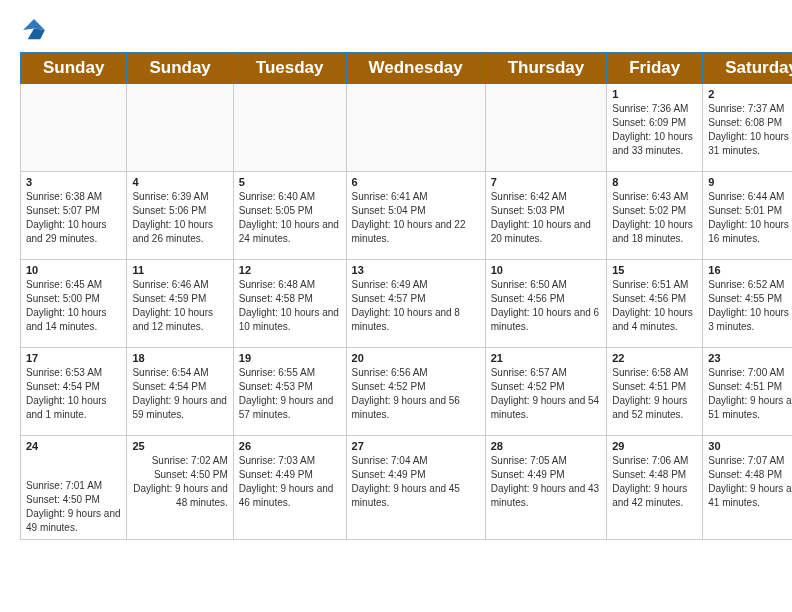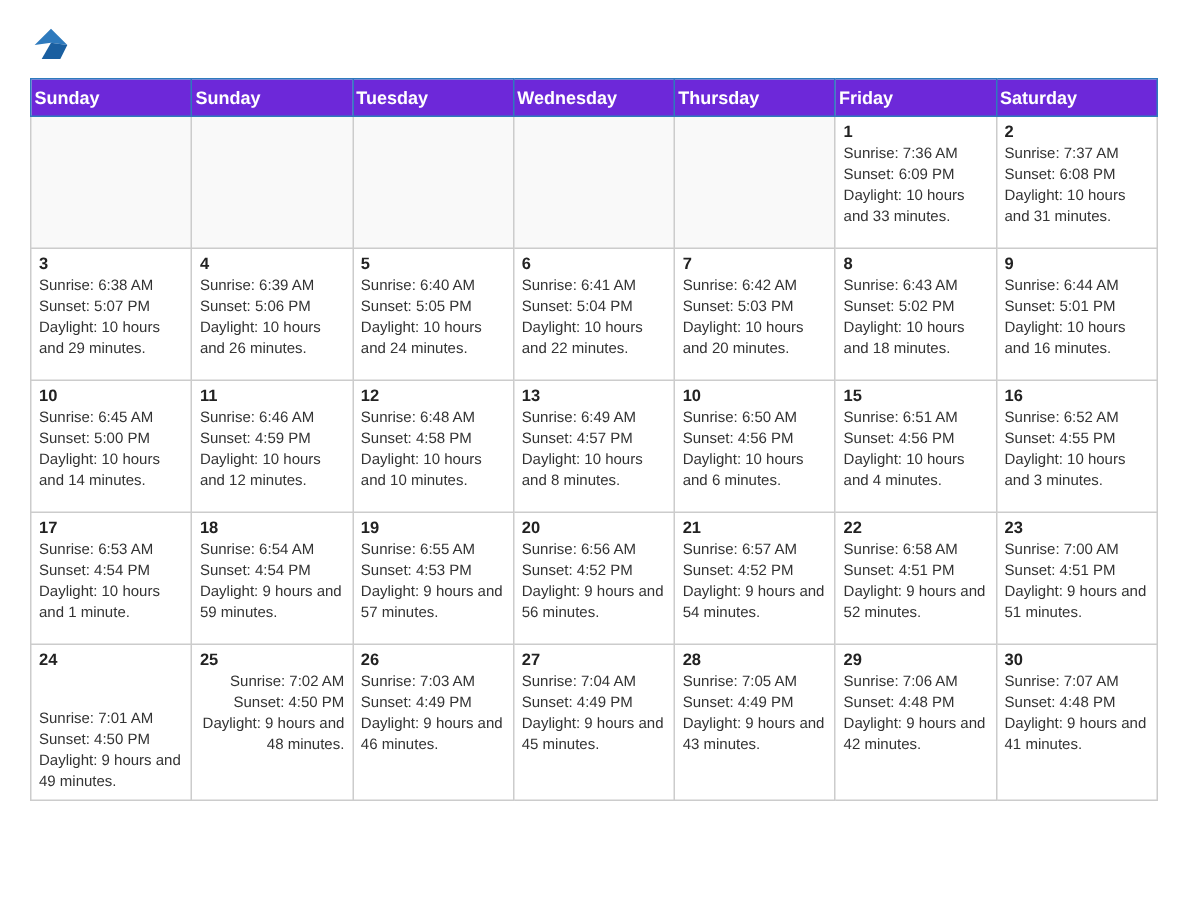--- a/index.html
+++ b/index.html
@@ -46,25 +46,25 @@
       font-weight: normal;
     }
     .calendar {
       width: 100%;
       border-collapse: collapse;
       padding: 0 10px;
       margin: 0 10px;
       width: calc(100% - 20px);
     }
     .calendar th {
-      background: #6d28d9;
+      background: #a16207;
       color: #fff;
-      font-size: 12px;
+      font-size: 17px;
       font-weight: bold;
-      padding: 5px 2px;
+      padding: 5px 22px;
       border: 1px solid #2e7abd;
       text-align: left;
     }
     .calendar td {
       border: 1px solid #ccc;
       vertical-align: top;
       padding: 4px 5px;
       font-size: 10px;
       color: #333;
       min-height: 80px;

